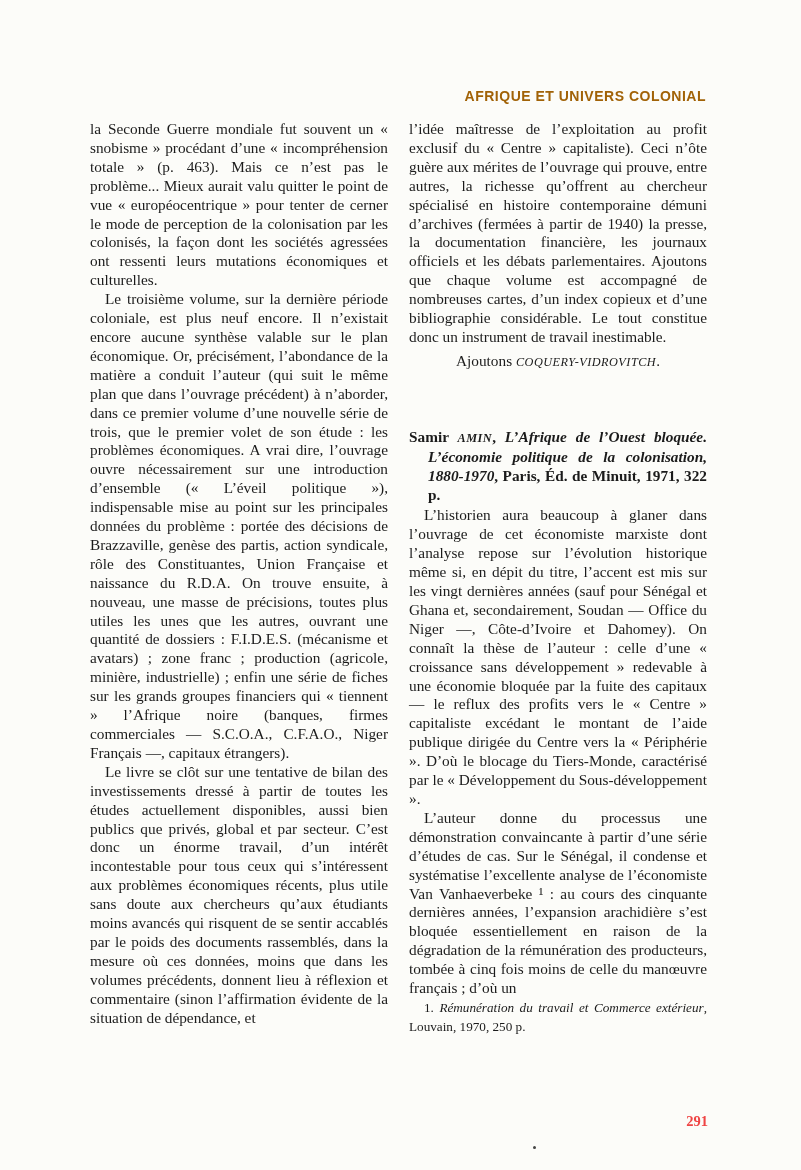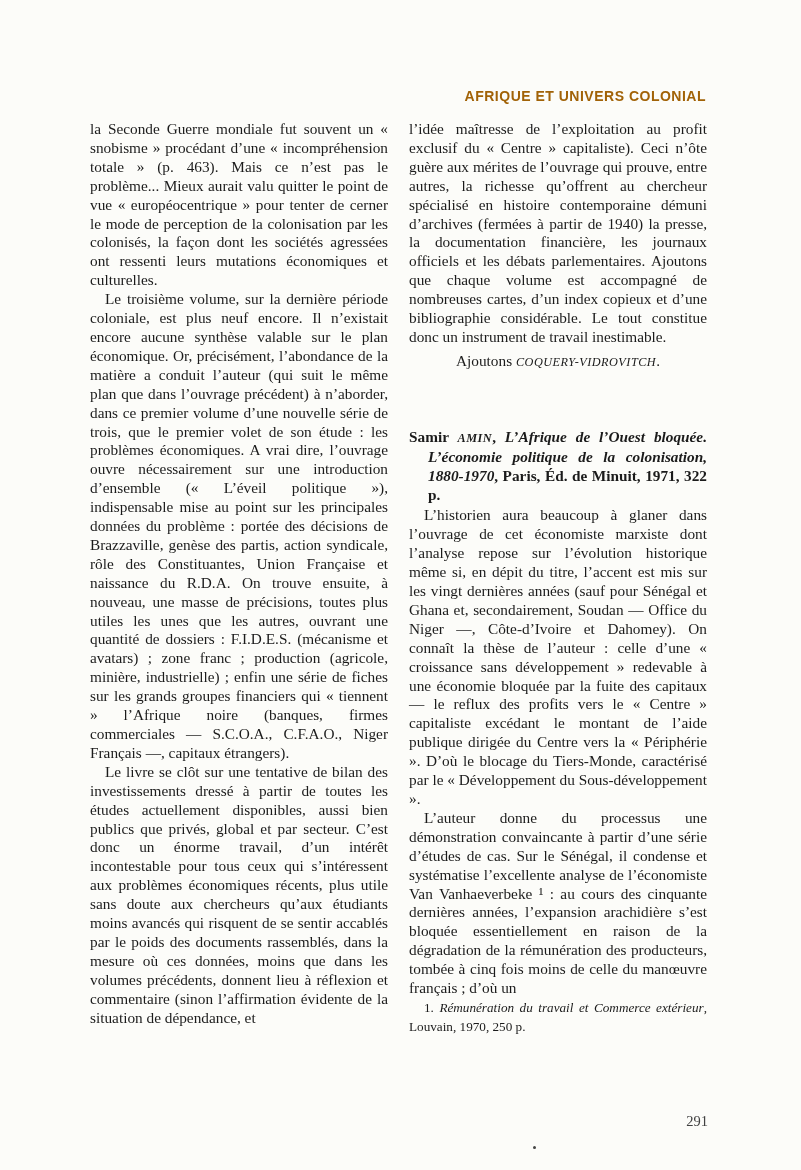--- a/index.html
+++ b/index.html
@@ -60,23 +60,23 @@
   }
   .ital { font-style: italic; }
   .review-start { margin-top: 2px; }
   .footnote {
     font-size: 13.2px;
     line-height: 19px;
   }
   .page-number {
     position: absolute;
     top: 1113px; right: 93px;
-    font-weight: normal;
+    font-weight: bold;
     font-size: 14.5px;
-    color: #404040;
+    color: #ef4444;
   }
   .artifact-dot {
     position: absolute;
     top: 1146px; left: 533px;
     width: 3px; height: 3px;
     background: #444;
     border-radius: 50%;
   }
 </style>
 </head>

